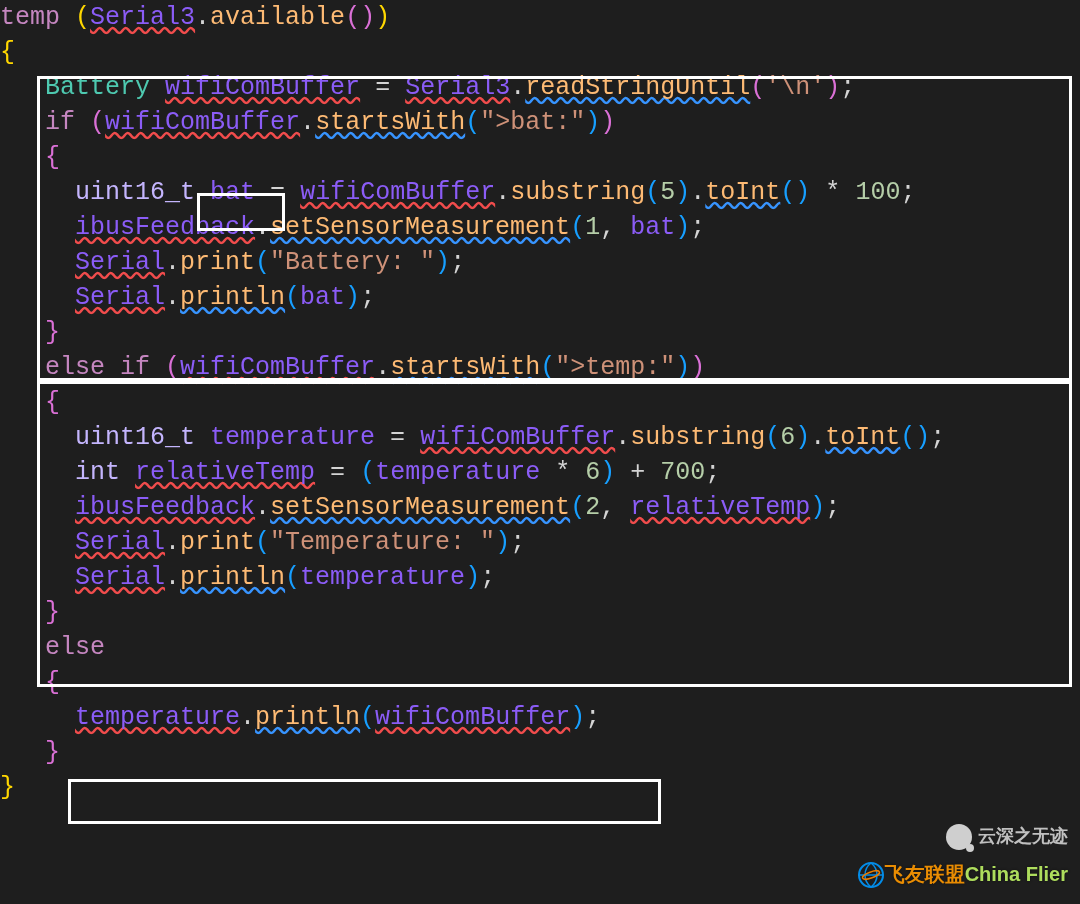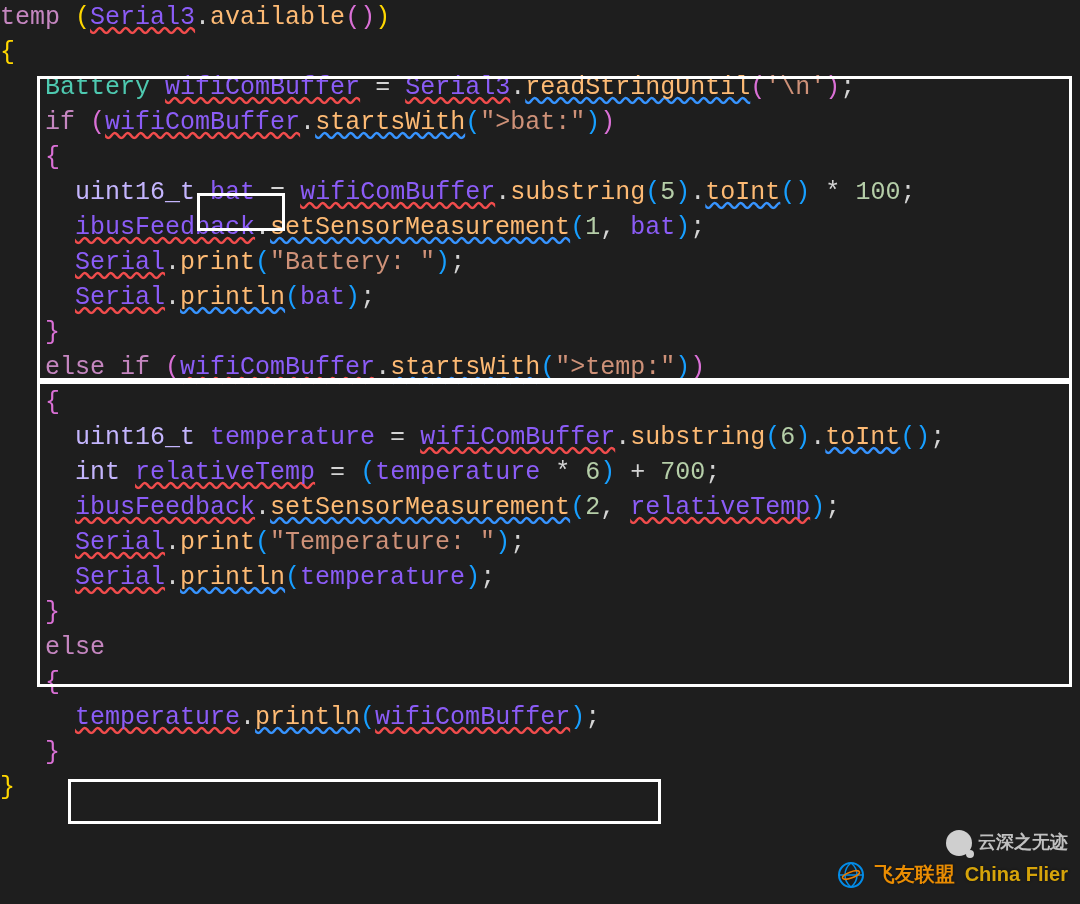--- a/index.html
+++ b/index.html
@@ -24,22 +24,22 @@
   .lv2 { color:#179fff; }   
 
   
   .sqR { text-decoration:underline wavy #f14c4c; text-decoration-skip-ink:none; }
   .sqB { text-decoration:underline wavy #3794ff; text-decoration-skip-ink:none; }
 
   
   .box { position:absolute; border:3px solid #ffffff; pointer-events:none; }
 
   
-  .wm  { position:absolute; right:12px; bottom:12px; display:flex; align-items:center; gap:10px; font-family:Arial,Helvetica,sans-serif; font-size:20px; font-weight:bold; color:#ffffff; text-shadow:0 0 3px rgba(0,0,0,.6); pointer-events:none; opacity:.9;}
-  .wm2 { position:absolute; right:12px; bottom:44px; display:flex; align-items:center; gap:6px; font-family:Arial,Helvetica,sans-serif; opacity:.85; pointer-events:none;}
+  .wm  { position:absolute; right:12px; bottom:12px; display:flex; align-items:center; gap:0; font-family:Arial,Helvetica,sans-serif; font-size:20px; font-weight:bold; color:#ffffff; text-shadow:0 0 3px rgba(0,0,0,.6); pointer-events:none; opacity:.9;}
+  .wm2 { position:absolute; right:12px; bottom:50px; display:flex; align-items:center; gap:6px; font-family:Arial,Helvetica,sans-serif; opacity:.85; pointer-events:none;}
   .wm2 .bubble{ width:26px;height:26px;border-radius:50%;background:#eee;position:relative;}
   .wm2 .bubble::after{content:"";position:absolute;right:-2px;bottom:-2px;width:8px;height:8px;border-radius:50%;background:#eee;}
   .wm2 span{ color:#ddd;font-size:18px;font-weight:bold; }
 </style>
 </head>
 <body>
 
 <pre><span><span class="kw">temp</span> <span class="br lv0">(</span><span class="var sqR">Serial3</span><span class="op">.</span><span class="fn">available</span><span class="br lv1">(</span><span class="br lv1">)</span><span class="br lv0">)</span></span>
 <span><span class="br lv0">{</span></span>
 <span>   <span class="cls">Battery</span> <span class="var sqR">wifiComBuffer</span> <span class="op">=</span> <span class="var sqR">Serial3</span><span class="op">.</span><span class="fn sqB">readStringUntil</span><span class="br lv1">(</span><span class="str">'\n'</span><span class="br lv1">)</span><span class="op">;</span></span>
@@ -74,14 +74,14 @@
   <span class="bubble"></span>
   <span>云深之无迹</span>
 </div>
 <div class="wm">
   <svg width="28" height="28" viewBox="0 0 28 28">
     <circle cx="14" cy="14" r="12" fill="none" stroke="#0099ff" stroke-width="2"></circle>
     <path d="M2 14 H26 M14 2 C6 8 6 20 14 26 M14 2 C22 8 22 20 14 26" fill="none" stroke="#0099ff" stroke-width="1.5"></path>
     <ellipse cx="14" cy="14" rx="9" ry="3" fill="none" stroke="#ff8800" stroke-width="1.5" transform="rotate(-20 14 14)"></ellipse>
   </svg>
   <span style="color:#ff9900">飞友联盟</span>
-  <span style="color:#eab308">China Flier</span>
+  <span style="color:#bef264">China Flier</span>
 </div>
 
 </body></html>

